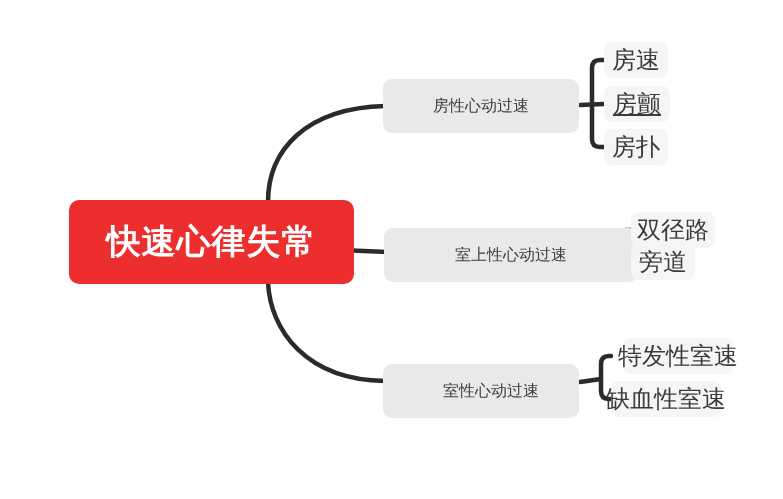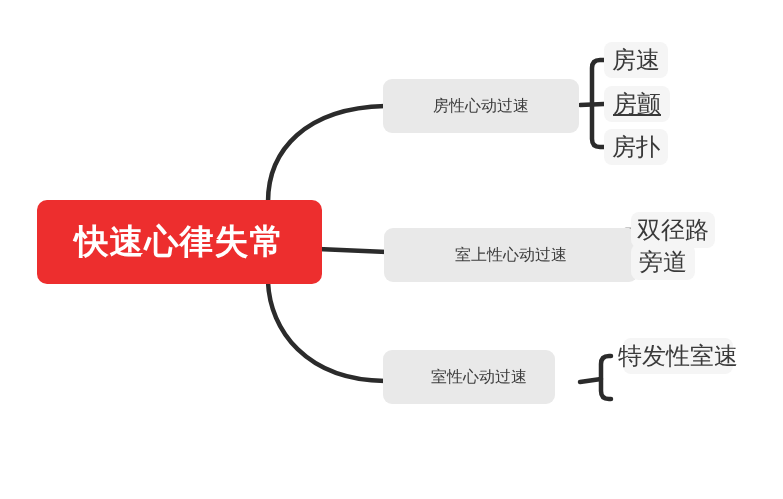--- a/index.html
+++ b/index.html
@@ -44,20 +44,21 @@
     white-space: nowrap;
     cursor: pointer;
   }
   .node.root {
     background: var(--root-bg);
     color: var(--root-text);
     font-size: 34px;
     font-weight: bold;
     border-radius: 10px;
     letter-spacing: 1px;
+    margin-left: 32px;
   }
   .node.branch {
     background: var(--branch-bg);
     color: var(--branch-text);
     font-size: 16px;
     border-radius: 9px;
   }
   .node.leaf {
     background: var(--leaf-bg);
     color: var(--leaf-text);
@@ -85,28 +86,29 @@
     <path d="M 580,382 L 601,379"></path>
     <path d="M 611,356 L 609,356 Q 601,356 601,364 L 601,391 Q 601,399 609,399 L 611,399"></path>
   </svg>
 
   <div class="node root" style="left:37px; top:200px; width:285px; height:84px;">快速心律失常</div>
 
   <div class="node branch" style="left:383px; top:79px; width:196px; height:54px;">房性心动过速</div>
 
   <div class="node branch" style="left:384px; top:228px; width:254px; height:54px;">室上性心动过速</div>
 
-  <div class="node branch" style="left:383px; top:350px; width:172px; height:54px;padding-left:20px;">室性心动过速</div>
+  <div class="node branch" style="left:383px; top:364px; width:196px; height:54px;padding-left:20px;">室性心动过速</div>
 
   <div class="node leaf" style="left:604px; top:42px; width:64px; height:36px;">房速</div>
 
   <div class="node leaf" style="left:604px; top:86px; width:66px; height:36px;text-decoration:underline;">房颤</div>
 
   <div class="node leaf" style="left:604px; top:129px; width:64px; height:36px;">房扑</div>
 
   <div class="node leaf" style="left:631px; top:212px; width:84px; height:36px;">双径路</div>
 
   <div class="node leaf" style="left:631px; top:244px; width:64px; height:36px;">旁道</div>
 
   <div class="node leaf" style="left:623px; top:338px; width:110px; height:36px;">特发性室速</div>
 
+  <div class="node leaf" style="left:611px; top:381px; width:110px; height:36px;">缺血性室速</div>
 
 </div>
 
 </body></html>

